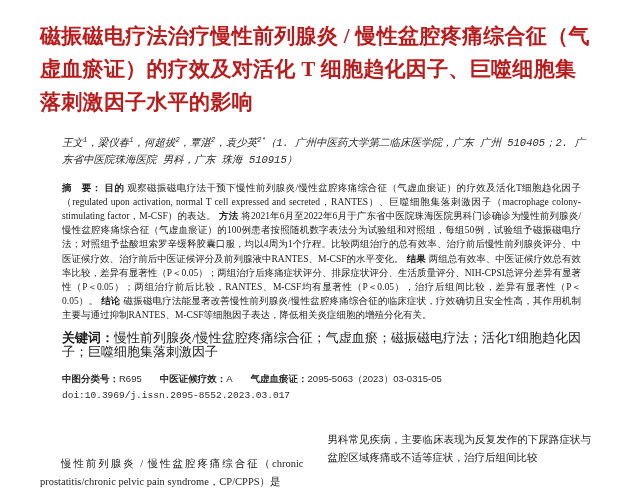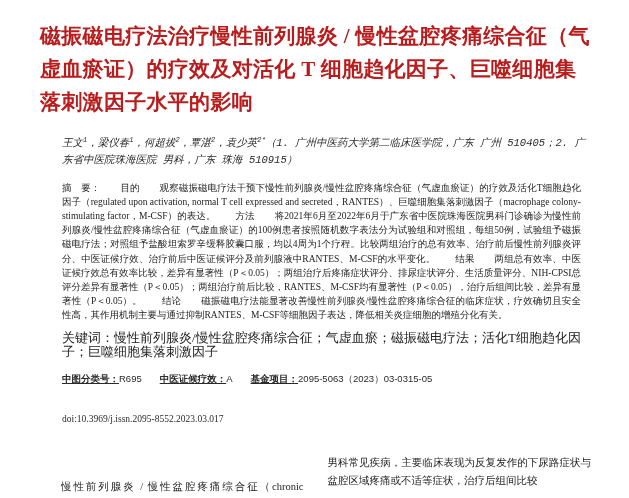--- a/index.html
+++ b/index.html
@@ -33,41 +33,42 @@
     font-family: Liberation Mono, monospace;
   }
   .authors sup { font-size: 7px; font-style: italic; }
   .abstract {
     margin: 12px 10px 0 22px;
     font-size: 9.5px;
     line-height: 14.2px;
     text-align: justify;
     color: #222222;
   }
-  .b { font-weight: 400; }
-  .abstract .sec-head { font-weight: 400; margin: 0 20px; }
+  .b { font-weight: 700; }
+  .abstract .sec-head { font-weight: 700; margin: 0 3px; }
   .keywords {
     margin: 8px 10px 0 22px;
     font-size: 13px;
     line-height: 14.2px;
     text-align: justify;
     color: #222222;
   }
   .meta-row {
     margin: 14px 0 0 22px;
     font-family: "Liberation Sans", "DejaVu Sans", sans-serif;
     font-size: 9.5px;
     color: #2a2a2a;
   }
   .meta-row .pair { margin-right: 18px; }
-  .meta-row .lbl { font-weight: 700; text-decoration: underline; }
+  .meta-row .lbl { font-weight: 700; }
   .doi {
-    margin: 28px 0 0 22px;
+    margin: 4px 0 0 22px;
     font-size: 9.5px;
     color: #2a2a2a;
+    font-family: Liberation Mono, monospace;
   }
   .columns {
     display: flex;
     gap: 24px;
     margin-top: 30px;
     font-size: 10.5px;
     line-height: 18px;
     text-align: justify;
     color: #222222;
   }
@@ -94,21 +95,21 @@
 <div class="page">
 
   <h1 class="title">磁振磁电疗法治疗慢性前列腺炎 / 慢性盆腔疼痛综合征（气虚血瘀证）的疗效及对活化 T 细胞趋化因子、巨噬细胞集落刺激因子水平的影响</h1>
 
   <p class="authors"><span><span>王文</span><sup>1</sup></span><span>，</span><span><span>梁仪春</span><sup>1</sup></span><span>，</span><span><span>何超拔</span><sup>2</sup></span><span>，</span><span><span>覃湛</span><sup>2</sup></span><span>，</span><span><span>袁少英</span><sup>2*</sup></span><span>（1. 广州中医药大学第二临床医学院，广东 广州 510405；2. 广东省中医院珠海医院 男科，广东 珠海 510915）</span></p>
 
   <p class="abstract"><span class="b">摘　要：</span><span class="sec-head">目的</span><span>观察磁振磁电疗法干预下慢性前列腺炎/慢性盆腔疼痛综合征（气虚血瘀证）的疗效及活化T细胞趋化因子（regulated upon activation, normal T cell expressed and secreted，RANTES）、巨噬细胞集落刺激因子（macrophage colony-stimulating factor，M-CSF）的表达。</span><span class="sec-head">方法</span><span>将2021年6月至2022年6月于广东省中医院珠海医院男科门诊确诊为慢性前列腺炎/慢性盆腔疼痛综合征（气虚血瘀证）的100例患者按照随机数字表法分为试验组和对照组，每组50例，试验组予磁振磁电疗法；对照组予盐酸坦索罗辛缓释胶囊口服，均以4周为1个疗程。比较两组治疗的总有效率、治疗前后慢性前列腺炎评分、中医证候疗效、治疗前后中医证候评分及前列腺液中RANTES、M-CSF的水平变化。</span><span class="sec-head">结果</span><span>两组总有效率、中医证候疗效总有效率比较，差异有显著性（P＜0.05）；两组治疗后疼痛症状评分、排尿症状评分、生活质量评分、NIH-CPSI总评分差异有显著性（P＜0.05）；两组治疗前后比较，RANTES、M-CSF均有显著性（P＜0.05），治疗后组间比较，差异有显著性（P＜0.05）。</span><span class="sec-head">结论</span><span>磁振磁电疗法能显著改善慢性前列腺炎/慢性盆腔疼痛综合征的临床症状，疗效确切且安全性高，其作用机制主要与通过抑制RANTES、M-CSF等细胞因子表达，降低相关炎症细胞的增殖分化有关。</span></p>
 
   <p class="keywords"><span class="b">关键词：</span><span>慢性前列腺炎/慢性盆腔疼痛综合征；气虚血瘀；磁振磁电疗法；活化T细胞趋化因子；巨噬细胞集落刺激因子</span></p>
 
-  <p class="meta-row"><span class="pair"><span class="lbl">中图分类号：</span><span>R695</span></span><span class="pair"><span class="lbl">中医证候疗效：</span><span>A</span></span><span class="pair"><span class="lbl">基金项目：</span><span>2095-5063（2023）03-0315-05</span></span></p>
+  <p class="meta-row"><span class="pair"><span class="lbl">中图分类号：</span><span>R695</span></span><span class="pair"><span class="lbl">中医证候疗效：</span><span>A</span></span><span class="pair"><span class="lbl">气虚血瘀证：</span><span>2095-5063（2023）03-0315-05</span></span></p>
 
   <p class="doi">doi:10.3969/j.issn.2095-8552.2023.03.017</p>
 
   <div class="columns">
     <div class="col">
       <p class="indent">慢性前列腺炎 / 慢性盆腔疼痛综合征（chronic prostatitis/chronic pelvic pain syndrome，CP/CPPS）是</p>
       <div class="footnote">
         <div class="footnote-rule"></div>
         <div>基金项目：广东省中医药局科研项目（20202169）</div>
         <div><sup>*</sup></div>

